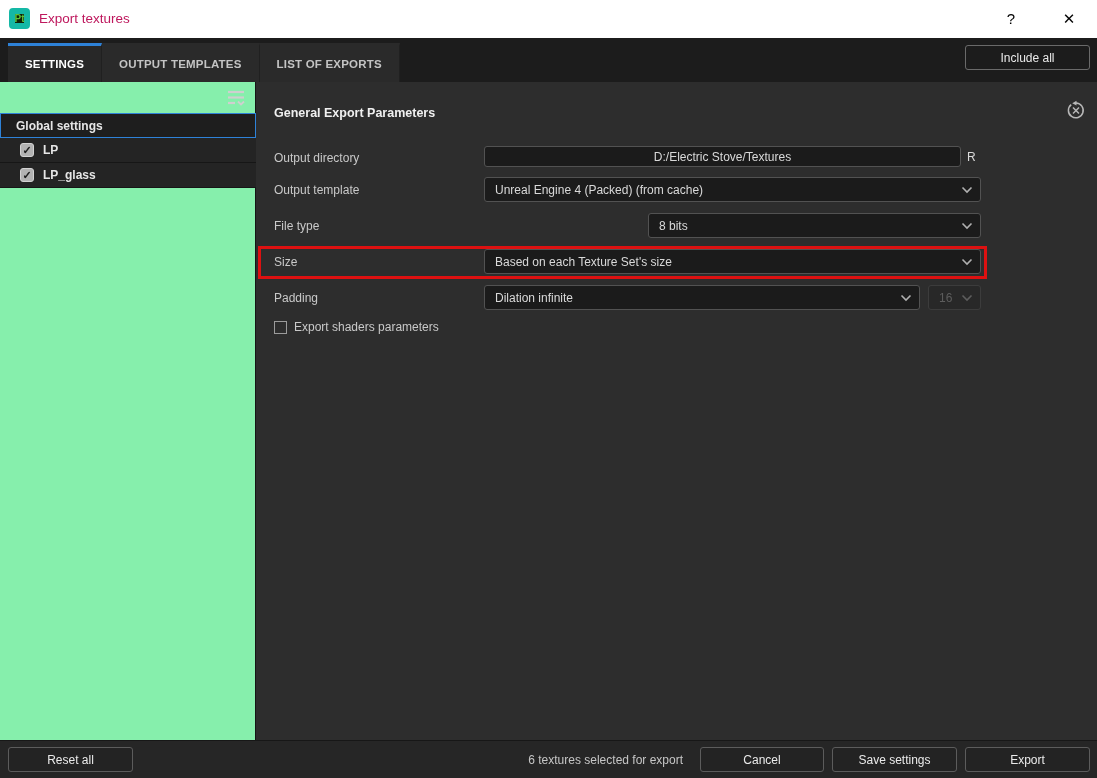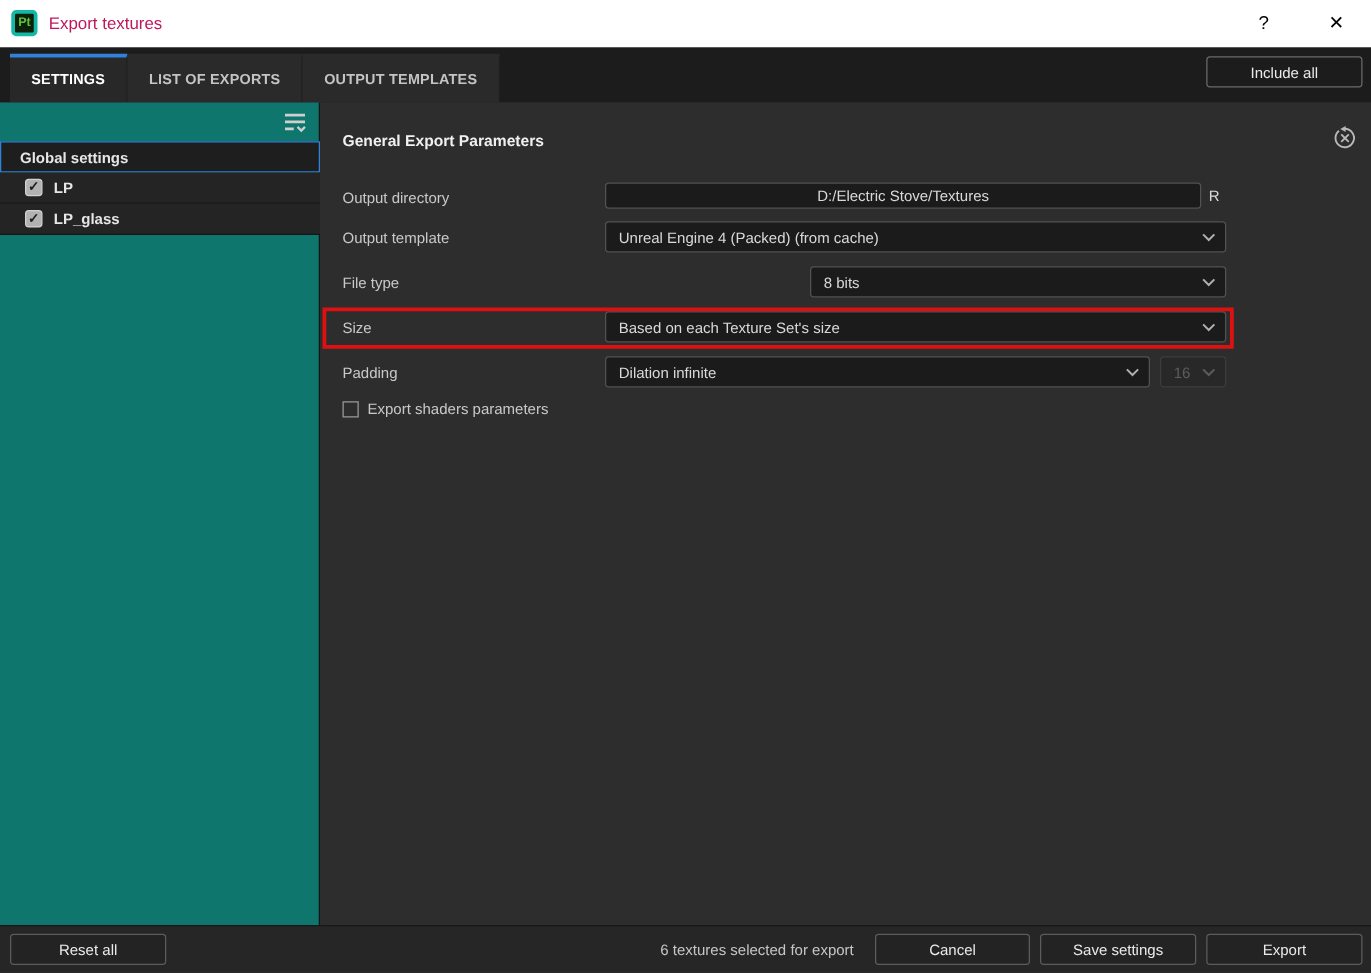--- a/index.html
+++ b/index.html
@@ -4,40 +4,40 @@
 <style>
   * { margin:0; padding:0; box-sizing:border-box; }
   html,body { width:1097px; height:778px; }
   body { font-family:"Liberation Sans", sans-serif; background:#2d2d2d; position:relative; overflow:hidden; }
 
   .window { position:absolute; inset:0; }
 
   
   .titlebar { position:absolute; left:0; top:0; width:1097px; height:38px; background:#ffffff; }
   .app-icon { position:absolute; left:9px; top:8px; width:21px; height:21px; background:#0e2009;
-              border:3px solid #14b8a6; border-radius:4px; color:#5ec43a; font-size:10px; font-weight:bold;
+              border:6px solid #14b8a6; border-radius:4px; color:#5ec43a; font-size:10px; font-weight:bold;
               display:flex; align-items:center; justify-content:center; }
   .win-title { position:absolute; left:39px; top:0; height:38px; line-height:38px; color:#be185d; font-size:13.5px; }
   .tb-btn { position:absolute; top:0; height:38px; line-height:38px; text-align:center; color:#000; cursor:default; }
   .tb-help { left:996px; width:30px; font-size:15px; }
   .tb-close { left:1052px; width:34px; font-size:15px; }
 
   
   .header { position:absolute; left:0; top:38px; width:1097px; height:44px; background:#1c1c1c; }
   .tabstrip { position:absolute; left:8px; top:5px; height:39px; display:flex; }
   .tab { height:39px; padding:0 17px; background:#2a2a2a; color:#c4c4c4; font-size:11.5px; font-weight:bold;
          letter-spacing:.2px; display:flex; align-items:center; border-top:3px solid transparent;
          border-right:1px solid #202020; }
   .tab.active { background:#282828; color:#ffffff; border-top:3px solid #2e82d8; }
   .include-all { position:absolute; left:965px; top:7px; width:125px; height:25px; background:transparent;
                  border:1px solid #6a6a6a; border-radius:3px; color:#eaeaea; font-size:12px;
                  display:flex; align-items:center; justify-content:center; }
 
   
-  .sidebar { position:absolute; left:0; top:82px; width:256px; height:658px; background:#0f766e;
+  .sidebar { position:absolute; left:0; top:82px; width:256px; height:658px; background:#86efac;
              border-right:1px solid #151515; }
   .filter-icon { position:absolute; right:8px; top:5px; width:22px; height:22px; }
   .side-row { position:absolute; left:0; width:256px; height:25px; display:flex; align-items:center;
               border-bottom:1px solid #161616; background:#242424; color:#e6e6e6; font-size:12px; font-weight:bold; }
   .row-global { top:31px; border:1px solid #2e82d8; background:#1e1e1e; padding-left:15px; }
   .row-lp { top:56px; padding-left:20px; }
   .row-lpglass { top:81px; padding-left:20px; }
   .cbx { width:14px; height:14px; background:#b2b2b2; border:1px solid #d2d2d2; border-radius:3px;
          color:#1d1d1d; font-size:11px; font-weight:bold; line-height:12px; text-align:center; margin-right:9px; }
 
@@ -79,22 +79,22 @@
   <div class="titlebar">
     <div class="app-icon">Pt</div>
     <div class="win-title">Export textures</div>
     <div class="tb-btn tb-help">?</div>
     <div class="tb-btn tb-close">✕</div>
   </div>
 
   <div class="header">
     <div class="tabstrip">
       <div class="tab active">SETTINGS</div>
+      <div class="tab">OUTPUT TEMPLATES</div>
       <div class="tab">LIST OF EXPORTS</div>
-      <div class="tab">OUTPUT TEMPLATES</div>
     </div>
     <div class="include-all">Include all</div>
   </div>
 
   <div class="sidebar">
     <svg class="filter-icon" viewBox="0 0 22 22">
       <line x1="3" y1="5" x2="19" y2="5" stroke="#cfcfcf" stroke-width="2.2"></line>
       <line x1="3" y1="10.5" x2="19" y2="10.5" stroke="#cfcfcf" stroke-width="2.2"></line>
       <line x1="3" y1="16" x2="10" y2="16" stroke="#cfcfcf" stroke-width="2.2"></line>
       <polyline points="13,14.5 16,17.5 19,14.5" fill="none" stroke="#cfcfcf" stroke-width="1.8"></polyline>

